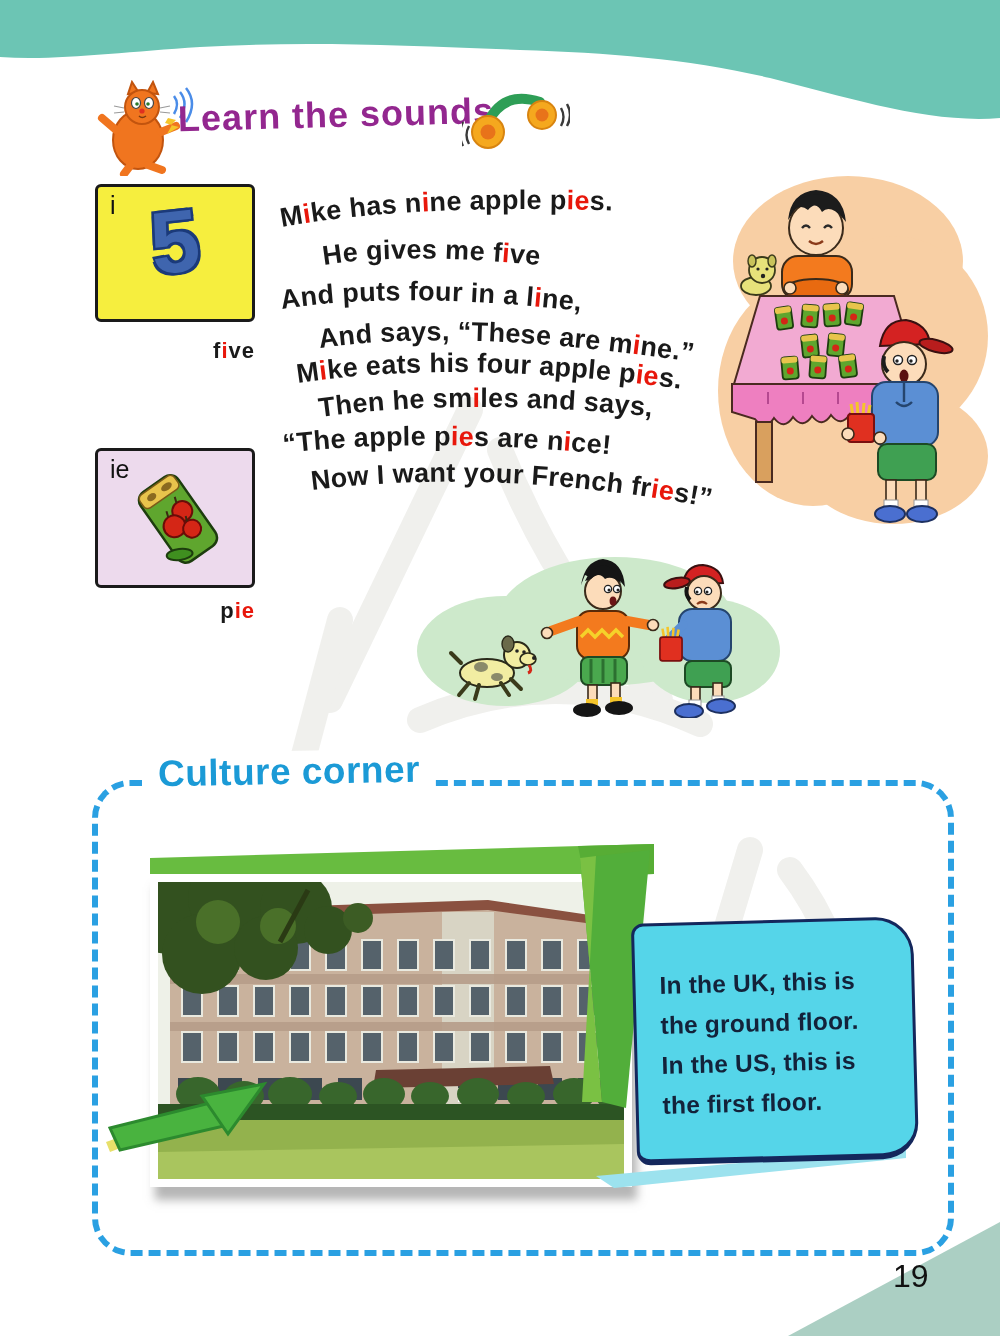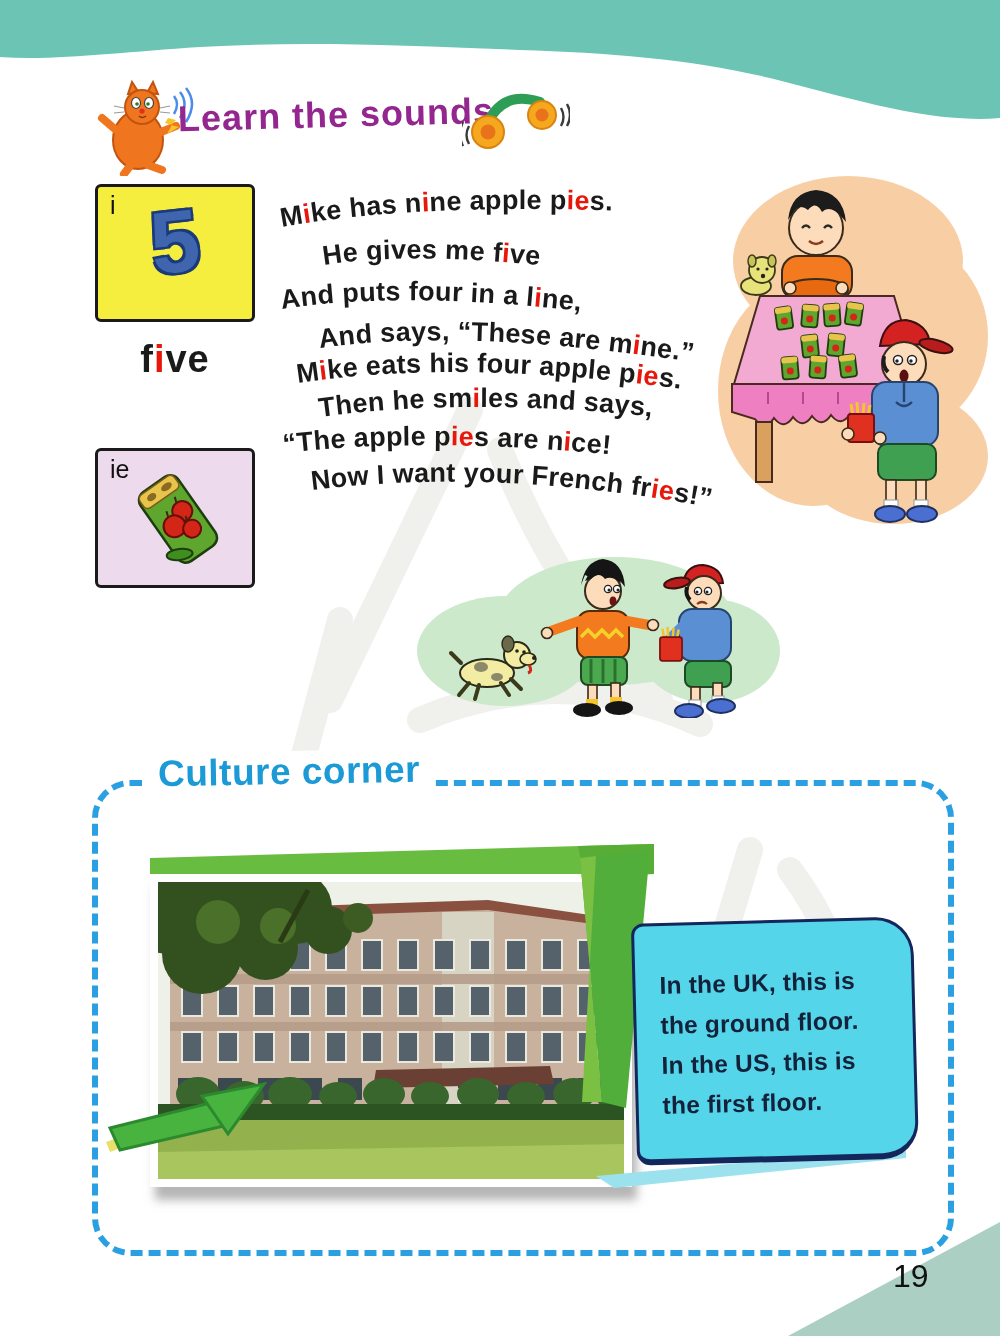--- a/index.html
+++ b/index.html
@@ -21,21 +21,21 @@
   #phones-icon{position:absolute; left:376px; top:4px;}
 
   
   .phon-box{width:160px; border:3px solid #1a1a1a; border-radius:6px; z-index:2;}
   #box-i{left:95px; top:184px; height:138px; background:var(--yellow-box);}
   #box-ie{left:95px; top:448px; height:140px; background:var(--pink-box);}
   .phon-letter{position:absolute; left:12px; top:4px; font-size:25px; color:#111; font-weight:500;}
   #numeral-five{position:absolute; left:0; top:4px; width:100%; text-align:center;
     font-size:88px; font-weight:bold; color:var(--num-blue); transform:rotate(-6deg);
     text-shadow:2.5px 2.5px 0 #1b3a7a,-2.5px -2.5px 0 #1b3a7a,2.5px -2.5px 0 #1b3a7a,-2.5px 2.5px 0 #1b3a7a;}
-  .caption{width:160px; text-align:center; font-size:38px; font-weight:bold; color:var(--ink);
+  .caption{width:160px; text-align:right; font-size:22px; font-weight:bold; color:var(--ink);
     letter-spacing:1px; z-index:2;}
   #cap-five{left:95px; top:338px;}
   #cap-pie{left:95px; top:598px;}
   .red{color:var(--red);}
 
   
   #poem{left:268px; top:183px; z-index:2;}
   #poem text{font-family:"Liberation Sans",sans-serif; font-weight:bold; font-size:27px;
     fill:var(--ink); letter-spacing:.3px;}
 
@@ -147,20 +147,21 @@
         <ellipse cx="-9" cy="-33" rx="5" ry="3.5" fill="#8a6a20"></ellipse>
         <ellipse cx="9" cy="-33" rx="6" ry="3.5" fill="#8a6a20"></ellipse>
         <circle cx="8" cy="-4" r="10" fill="#d42616" stroke="#6a0c08" stroke-width="2"></circle>
         <circle cx="-7" cy="4" r="11" fill="#d42616" stroke="#6a0c08" stroke-width="2"></circle>
         <circle cx="6" cy="16" r="9" fill="#d42616" stroke="#6a0c08" stroke-width="2"></circle>
         <path d="M8,-14 l2,-6 M-7,-7 l2,-6 M6,7 l2,-5" stroke="#3a2a10" stroke-width="2"></path>
         <ellipse cx="-19" cy="30" rx="13" ry="5.5" fill="#3f8f1f" stroke="#1d3d0e" stroke-width="2" transform="rotate(28 -19 30)"></ellipse>
       </g>
     </svg>
   </div>
+  <div id="cap-pie" class="abs caption"><span>p</span><span class="red">ie</span></div>
 
   <svg id="poem" class="abs" width="470" height="345" viewBox="0 0 470 345">
     <defs>
       <path id="pp0" d="M14,44 Q175,14 480,34"></path>
       <path id="pp1" d="M56,82 Q190,60 480,112"></path>
       <path id="pp2" d="M14,126 Q180,100 480,152"></path>
       <path id="pp3" d="M52,165 Q215,142 480,188"></path>
       <path id="pp4" d="M30,200 Q215,172 480,216"></path>
       <path id="pp5" d="M52,234 Q235,209 480,246"></path>
       <path id="pp6" d="M16,270 Q205,248 480,288"></path>

